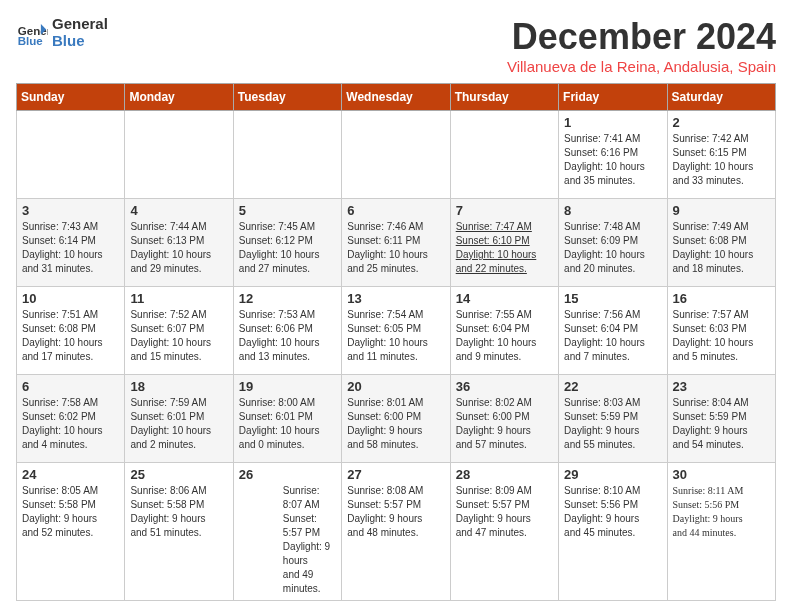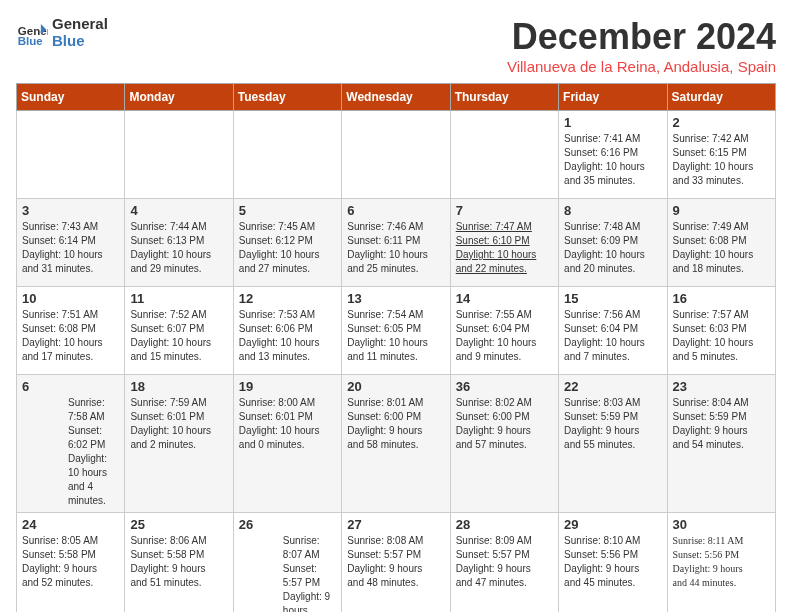--- a/index.html
+++ b/index.html
@@ -232,21 +232,21 @@
           <span class="day-num">16</span>
           <div class="day-detail" style="white-space: pre-line;">Sunrise: 7:57 AM
 Sunset: 6:03 PM
 Daylight: 10 hours
 and 5 minutes.</div>
         </td>
       </tr>
       <tr>
         <td>
           <span class="day-num">6</span>
-          <div class="day-detail" style="white-space: pre-line; margin-left: 46px;">Sunrise: 7:58 AM
+          <div class="day-detail" style="white-space: pre-line;">Sunrise: 7:58 AM
 Sunset: 6:02 PM
 Daylight: 10 hours
 and 4 minutes.</div>
         </td>
         <td>
           <span class="day-num">18</span>
           <div class="day-detail" style="white-space: pre-line;">Sunrise: 7:59 AM
 Sunset: 6:01 PM
 Daylight: 10 hours
 and 2 minutes.</div>

